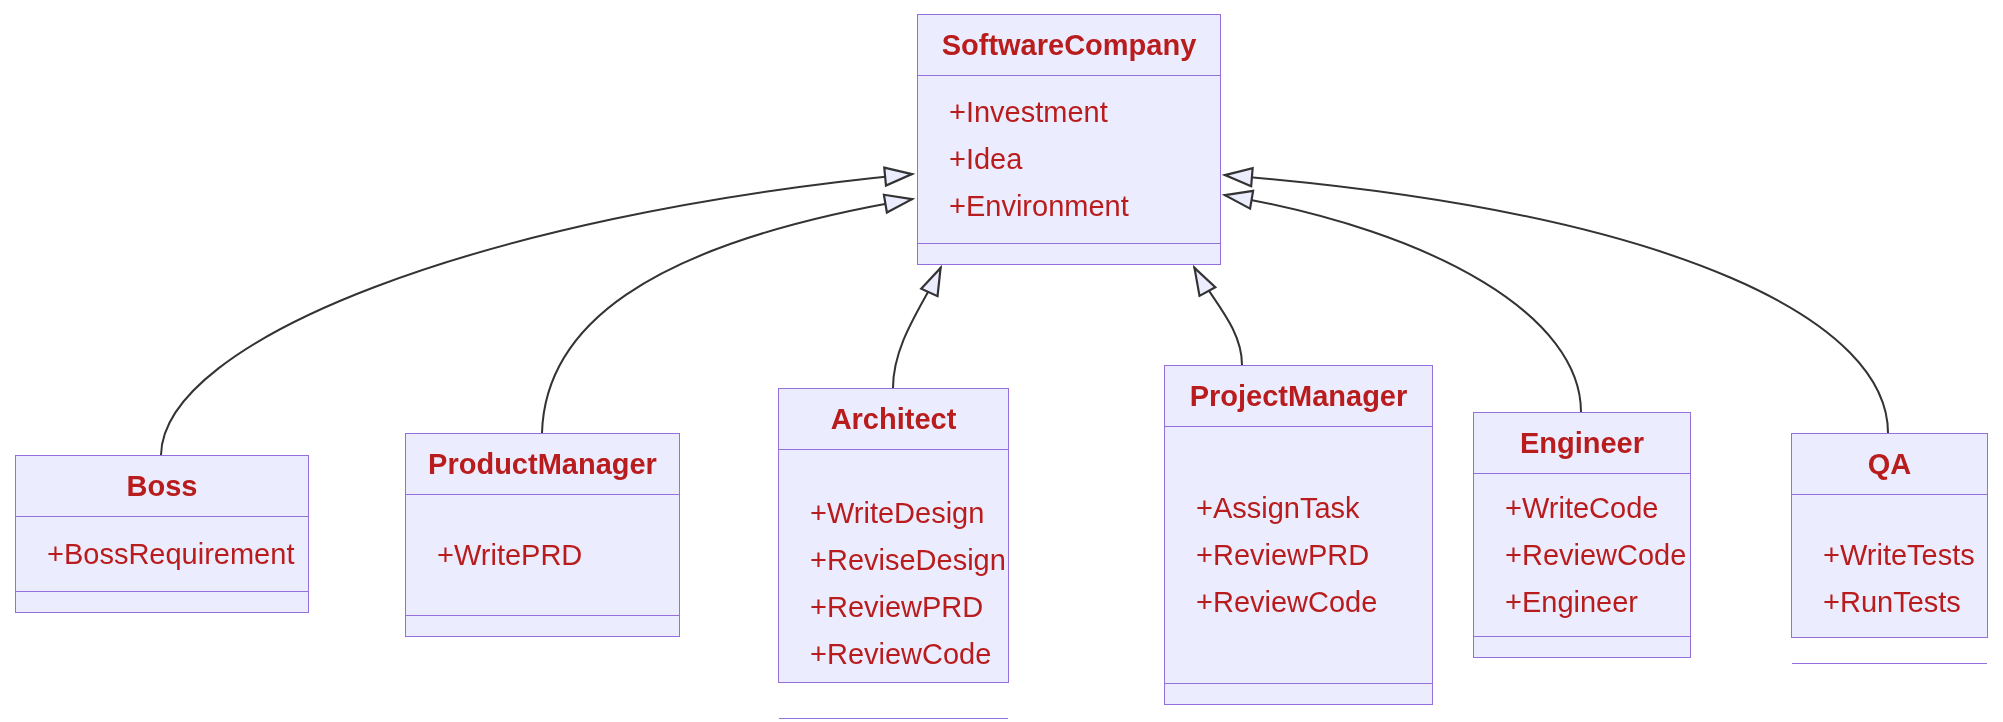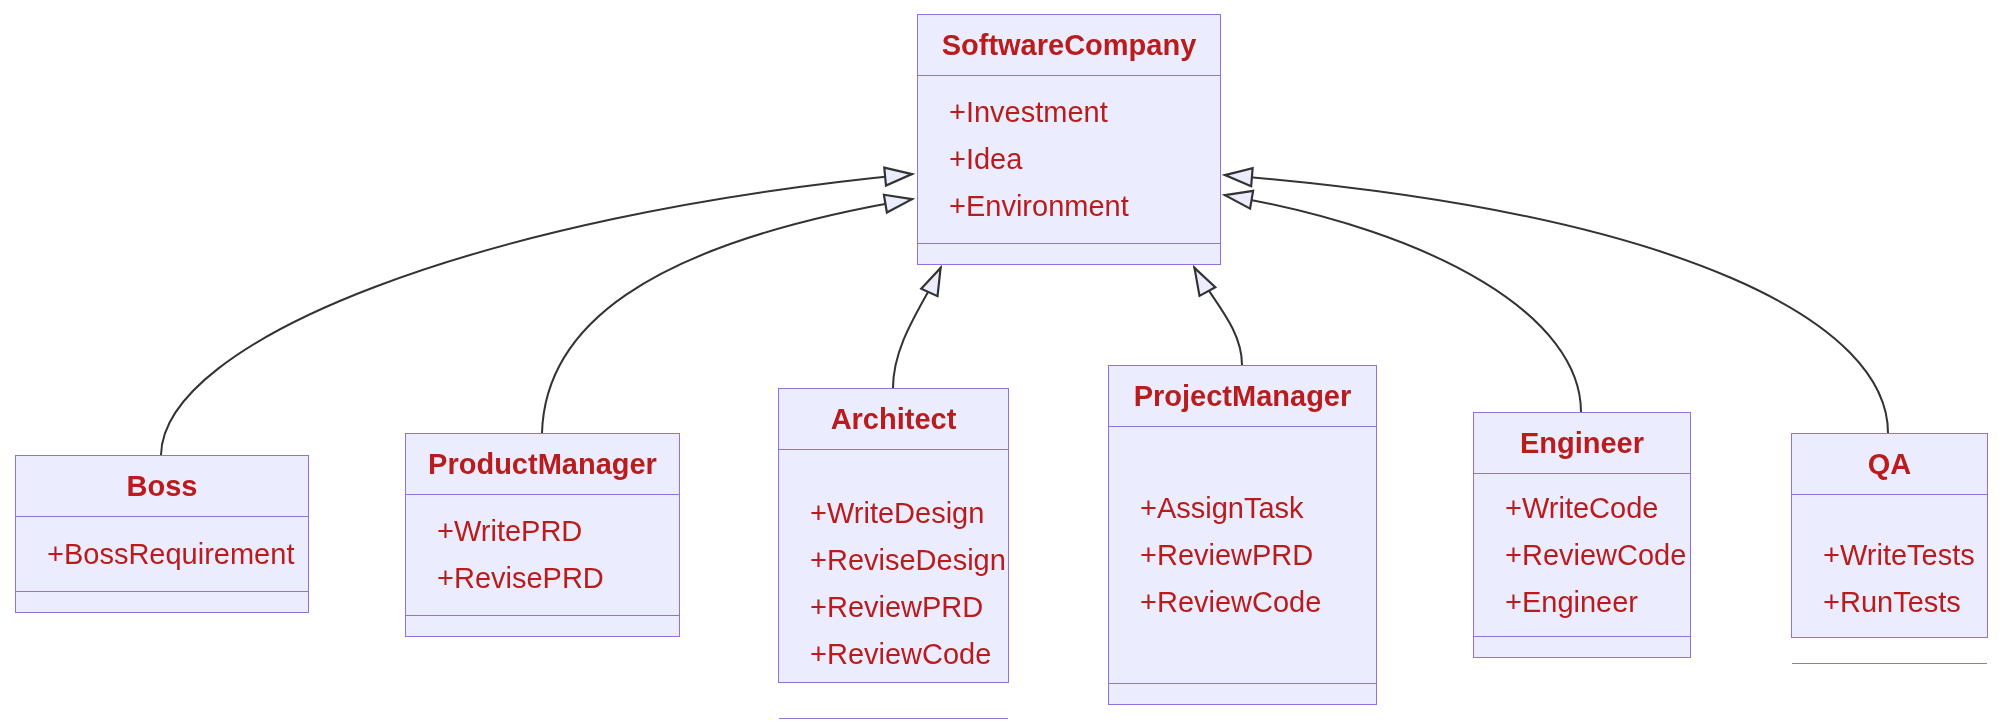--- a/index.html
+++ b/index.html
@@ -66,21 +66,21 @@
     box-sizing: border-box;
     flex: 0 0 21px;
     height: 21px;
     border-top: 1.5px solid #9370DB;
   }
   
   .n-softwarecompany { left: 917px; top: 14px;  width: 304px; height: 251px; }
   .n-boss            { left: 15px;  top: 455px; width: 294px; height: 158px; }
   .n-productmanager  { left: 405px; top: 433px; width: 275px; height: 204px; }
   .n-architect       { left: 778px; top: 388px; width: 231px; height: 295px; gap: 40px; }
-  .n-projectmanager  { left: 1108px;top: 365px; width: 269px; height: 340px; }
+  .n-projectmanager  { left: 1164px;top: 365px; width: 269px; height: 340px; }
   .n-engineer        { left: 1473px;top: 412px; width: 218px; height: 246px; }
   .n-qa              { left: 1791px;top: 433px; width: 197px; height: 205px; gap: 37px; }
 </style>
 </head>
 <body>
 
 <div class="canvas">
 
   <svg class="edges-layer" viewBox="0 0 2003 722" xmlns="http://www.w3.org/2000/svg">
     <defs>
@@ -111,21 +111,20 @@
     <div class="node-attrs">
       <div class="attr-row">+BossRequirement</div>
     </div>
     <div class="node-methods"></div>
   </div>
 
   <div class="class-node n-productmanager">
     <div class="node-title">ProductManager</div>
     <div class="node-attrs">
       <div class="attr-row">+WritePRD</div>
-      <div class="attr-row">+RevisePRD</div>
     </div>
     <div class="node-methods"></div>
   </div>
 
   <div class="class-node n-architect">
     <div class="node-title">Architect</div>
     <div class="node-attrs">
       <div class="attr-row">+WriteDesign</div>
       <div class="attr-row">+ReviseDesign</div>
       <div class="attr-row">+ReviewPRD</div>

